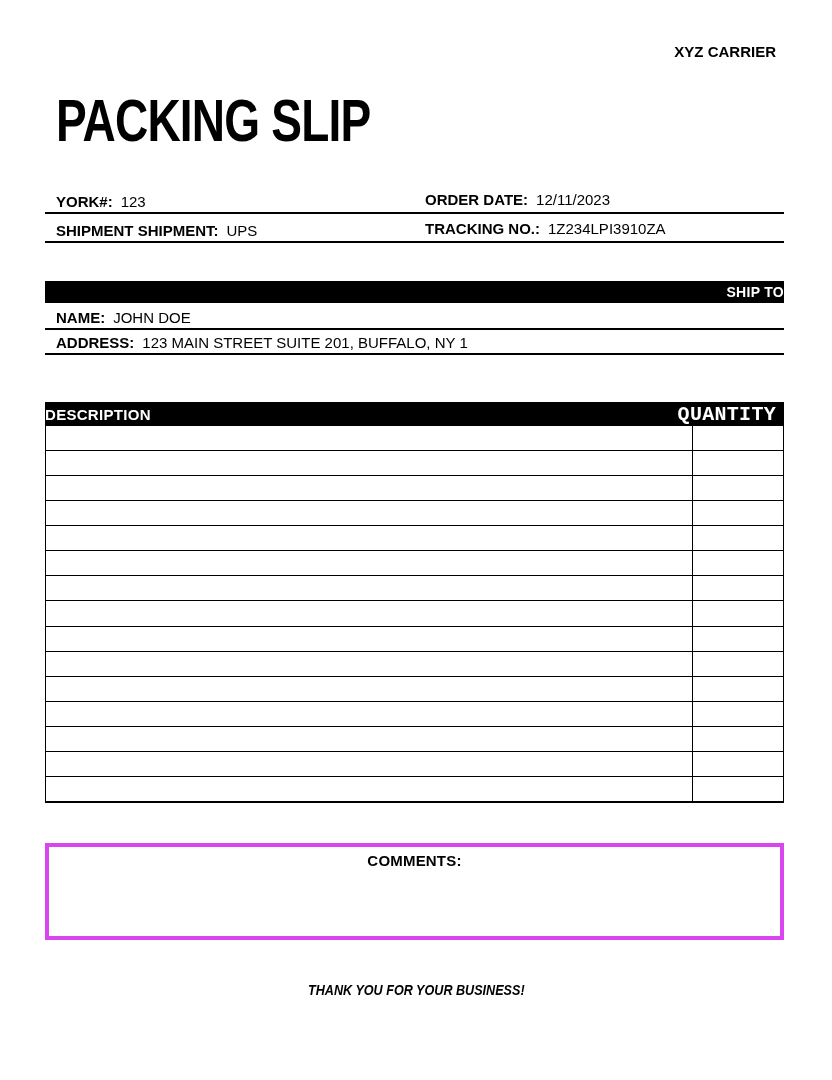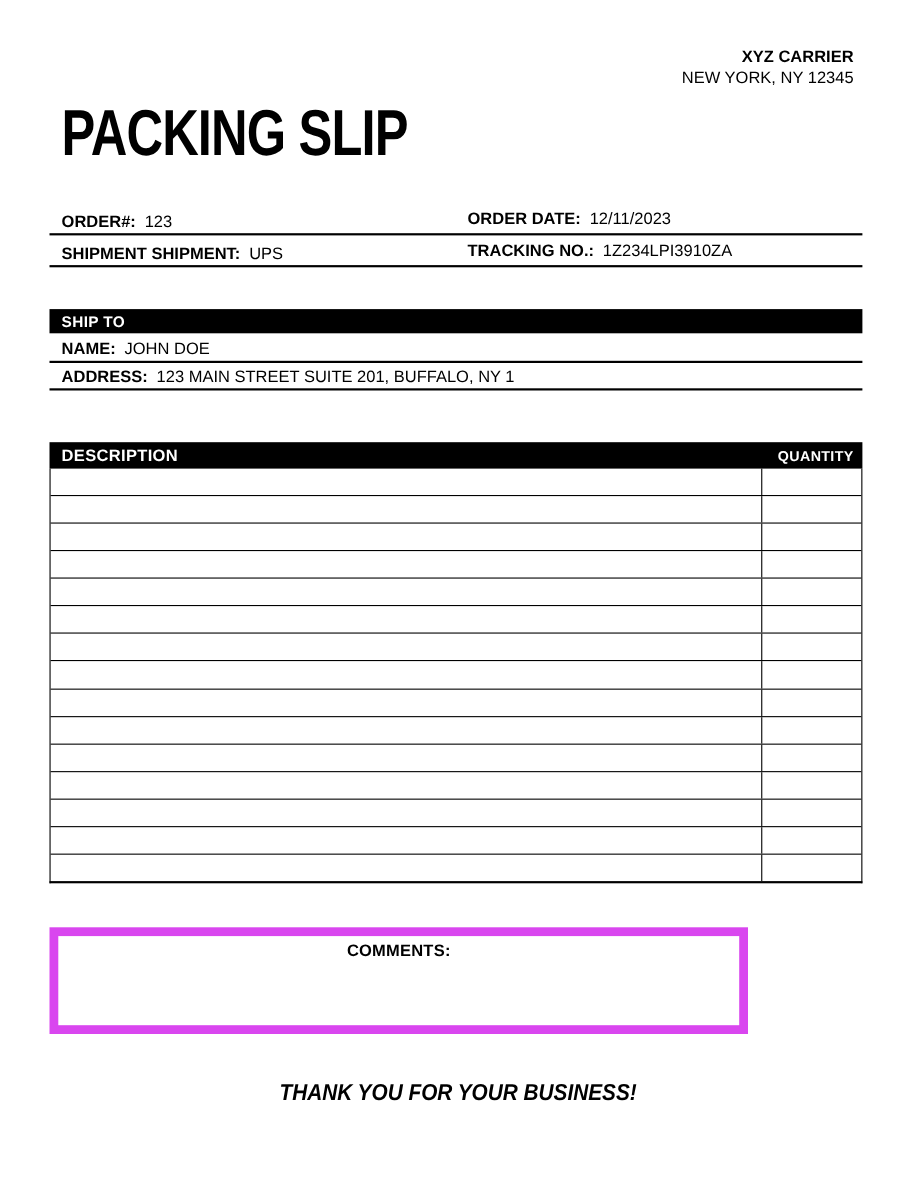--- a/index.html
+++ b/index.html
@@ -31,78 +31,77 @@
   .pair-left  { position:absolute; left:11px;  bottom:2px; white-space:nowrap; }
   .pair-right { position:absolute; left:380px; bottom:4px; white-space:nowrap; }
   .lbl { font-weight:bold; }
   .val { margin-left:8px; }
 
   
   .section-bar {
     position:absolute; left:45px; width:739px; background:#000; color:#fff;
     box-sizing:border-box;
   }
-  .shipto-bar { top:281px; height:22px; }
+  .shipto-bar { top:281px; height:22px;text-align:right; }
   .bar-label {
     display:block; padding-left:11px; font-size:14px; font-weight:bold;
     line-height:22px; letter-spacing:0.3px;
   }
 
   
   .row-name    { top:308px; }
   .row-address { top:333px;text-decoration:underline; }
   .row-contact { top:358px; }
 
   
   .table-header {
     top:402px; height:24px; display:flex; justify-content:space-between;
     align-items:center;
   }
-  .table-header .th-desc { padding-left:11px; font-size:15px; font-weight:bold; letter-spacing:0.3px; }
-  .table-header .th-qty  { padding-right:8px; font-size:13px; font-weight:bold; letter-spacing:0.3px; }
+  .table-header .th-desc { font-size:15px; font-weight:bold; letter-spacing:0.3px; }
+  .table-header .th-qty  { padding-right:8px; font-size:20px; font-weight:bold; letter-spacing:0.3px;font-family:Liberation Mono, monospace; }
   .table-body {
     position:absolute; left:45px; top:426px; width:739px; height:377px;
     box-sizing:border-box; border-left:1px solid #000; border-right:1px solid #000;
     border-bottom:2px solid #000; display:flex; flex-direction:column;
   }
   .item-row { position:relative; flex:1 1 auto; border-bottom:1px solid #000; }
   .item-row:last-child { border-bottom:none; }
   .desc-cell { position:absolute; left:0; top:0; bottom:0; right:92px; padding-left:11px; font-size:15px; }
   .qty-cell  { position:absolute; right:0; top:0; bottom:0; width:90px; border-left:1px solid #000; text-align:center; font-size:15px; }
 
   
   .comments-box {
-    position:absolute; left:45px; top:843px; width:635px; height:97px;
-    box-sizing:border-box; border:8px solid #d946ef; text-align:center;
+    position:absolute; left:45px; top:843px; width:739px; height:97px;
+    box-sizing:border-box; border:4px solid #d946ef; text-align:center;
   }
   .comments-label { display:inline-block; margin-top:5px; font-size:15px; font-weight:bold; letter-spacing:0.2px; }
   .comments-value { display:block; text-align:left; padding:2px 10px; font-size:15px; }
 
   
   .footer-message {
     position:absolute; top:982px; left:0; width:832px; text-align:center;
-    font-size:21px; font-weight:800; font-style:italic;text-decoration:underline;
+    font-size:14px; font-weight:800; font-style:italic;text-decoration:underline;
   }
   .footer-message .msg { display:inline-block; transform:scaleX(0.9); transform-origin:center; white-space:nowrap; }
 </style>
 </head>
 <body>
 
 <div class="page">
 
   <h1 class="doc-title">PACKING SLIP</h1>
 
   <div class="company">
     <div class="co-name">XYZ CARRIER</div>
-    <div>NEW YORK, NY 12345</div>
   </div>
 
   <div class="field-row row-order">
     <span class="pair-left">
-      <span class="lbl">ORDER#:</span><span class="val">123</span>
+      <span class="lbl">YORK#:</span><span class="val">123</span>
     </span>
     <span class="pair-right">
       <span class="lbl">ORDER DATE:</span><span class="val">12/11/2023</span>
     </span>
   </div>
 
   <div class="field-row row-carrier">
     <span class="pair-left">
       <span class="lbl">SHIPMENT SHIPMENT:</span><span class="val">UPS</span>
     </span>

